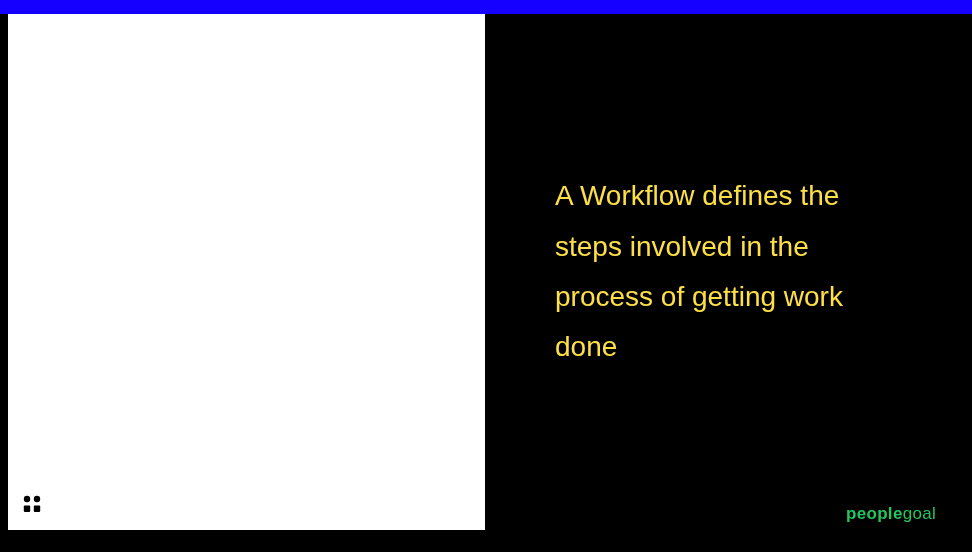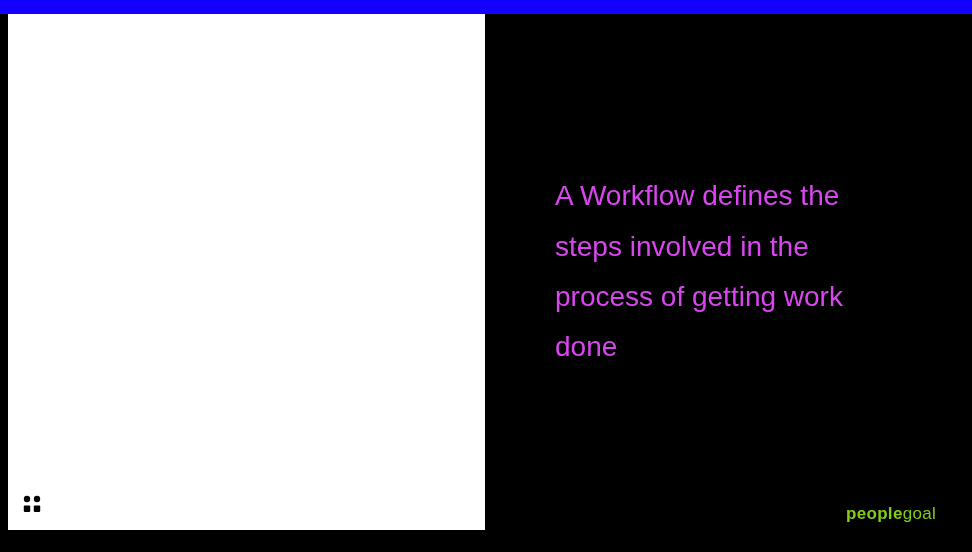--- a/index.html
+++ b/index.html
@@ -44,40 +44,40 @@
     }
     .right-panel {
       flex: 1;
       background: #000;
       display: flex;
       align-items: center;
       padding-left: 70px;
       padding-right: 60px;
     }
     .right-text {
-      color: #d946ef;
+      color: #fde047;
       font-size: 28px;
       font-weight: 400;
       line-height: 1.8;
     }
     .icon-dots {
       position: absolute;
       bottom: 14px;
       left: 14px;
       width: 22px;
       height: 22px;
     }
     .icon-dots svg {
       display: block;
     }
     .logo {
       position: absolute;
       bottom: 28px;
       right: 36px;
-      color: #84cc16;
+      color: #22c55e;
       font-size: 17px;
       letter-spacing: 0.3px;
     }
     .logo .bold {
       font-weight: 700;
     }
     .logo .light {
       font-weight: 300;
     }
   </style>

